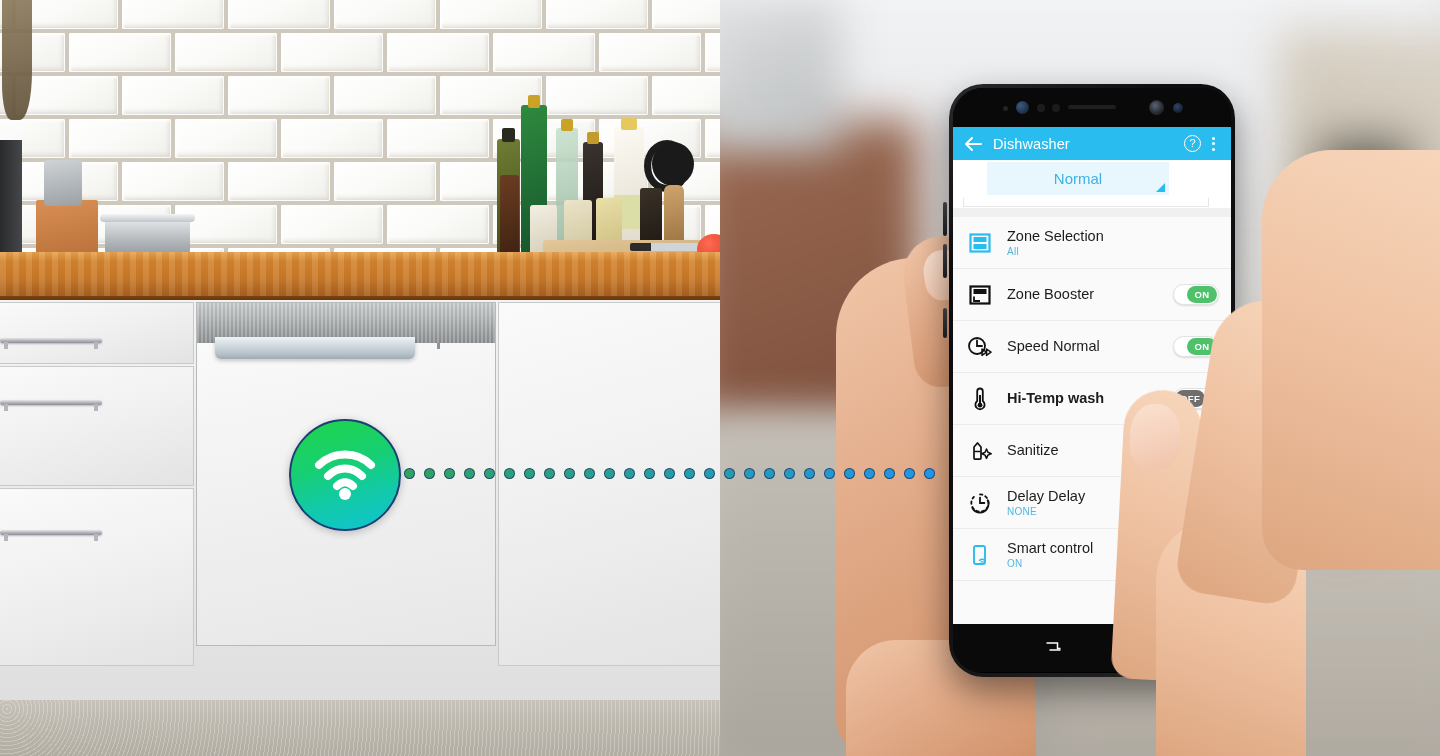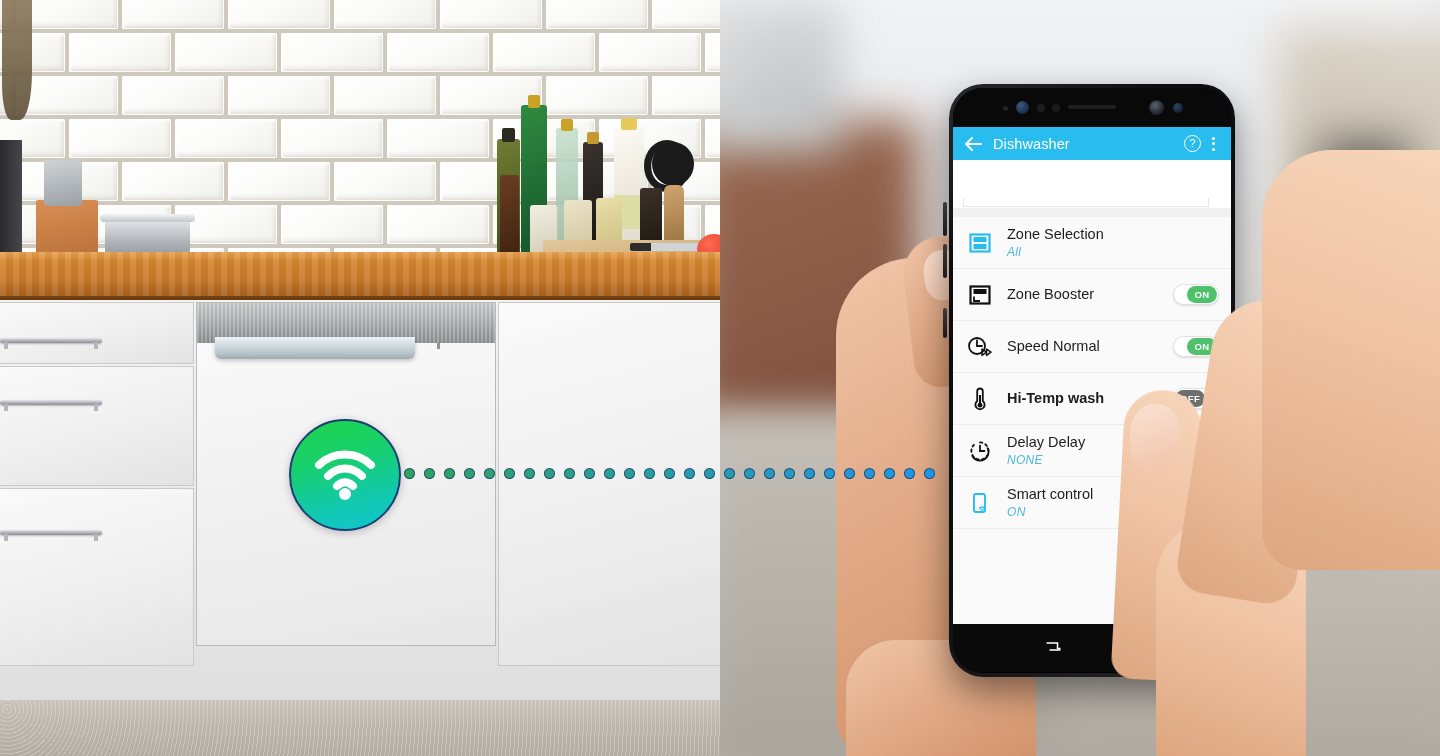--- a/index.html
+++ b/index.html
@@ -119,21 +119,21 @@
             border:1px solid #e6e6e6; border-top:none; background:#fff;}
 
   .listgap{ height:9px; background:#f0f0f0; }
 
   .row { position:relative; display:flex; align-items:center; height:52px;
          background:#fafafa; border-bottom:1px solid #ececec; padding:0 12px; }
   .row-icn{ width:30px; height:30px; flex:0 0 30px; display:flex;
             align-items:center; justify-content:center; }
   .row-txt{ flex:1; margin-left:12px; }
   .row-title{ font-size:14.5px; color:#1c1c1c; line-height:1.15; }
-  .row-sub{ font-size:12px; color:#4fb8e0; margin-top:2px; letter-spacing:.3px;font-style:italic; }
+  .row-sub{ font-size:10px; color:#4fb8e0; margin-top:2px; letter-spacing:.3px; }
   .toggle{ position:relative; width:46px; height:21px; border-radius:11px;
            background:#fff; border:1px solid #e2e2e2; box-shadow:0 1px 2px rgba(0,0,0,.13); }
   .knob{ position:absolute; top:1px; width:30px; height:17px; border-radius:9px;
          color:#fff; font-size:9.5px; font-weight:bold; letter-spacing:.4px;
          display:flex; align-items:center; justify-content:center; }
   .knob.on{ right:1px; background:#4ec16a; }
   .knob.off{ left:1px; background:#6e6e6e; }
   .chev{ color:#c9c9c9; font-size:15px; }
 
   .navbar{ position:absolute; left:0; top:536px; width:100%; height:48px;
@@ -334,20 +334,24 @@
             <span>?</span>
           </span>
           <span class="kebab">
               <i></i>
               <i></i>
               <i></i>
             </span>
         </div>
 
         <div class="cyclebox">
+          <div class="cyclepill">
+            <span>Normal</span>
+            <span class="cyc-tri"></span>
+          </div>
           <div class="cycle-underline"></div>
         </div>
 
         <div class="listgap"></div>
 
         <div class="row">
           <span class="row-icn">
             <svg width="24" height="24" viewBox="0 0 24 24" aria-hidden="true">
               <rect x="2.5" y="3.5" width="19" height="17" fill="none" stroke="#29bdef" stroke-width="2.2"></rect>
               <rect x="5.5" y="6" width="13" height="5" fill="#29bdef"></rect>
@@ -402,20 +406,35 @@
             </svg>
           </span>
           <span class="row-txt">
             <span class="row-title" style="display:block;font-weight:bold;">Hi-Temp wash</span>
           </span>
           <span class="toggle">
             <span class="knob off">OFF</span>
           </span>
         </div>
 
+        <div class="row">
+          <span class="row-icn">
+            <svg width="26" height="24" viewBox="0 0 26 24" aria-hidden="true">
+              <path d="M7 8 L10.5 4 L14 8 V19 a1.2 1.2 0 0 1 -1.2 1.2 H8.2 A1.2 1.2 0 0 1 7 19 Z" fill="none" stroke="#111" stroke-width="1.7" stroke-linejoin="round"></path>
+              <path d="M7.4 12.5 H13.6" stroke="#111" stroke-width="1.5"></path>
+              <path d="M19.5 10 l1.4 3.3 3.3 1.4 -3.3 1.4 -1.4 3.3 -1.4 -3.3 -3.3 -1.4 3.3 -1.4 z" fill="none" stroke="#111" stroke-width="1.5" stroke-linejoin="round"></path>
+            </svg>
+          </span>
+          <span class="row-txt">
+            <span class="row-title" style="display:block;">Sanitize</span>
+          </span>
+          <span class="toggle">
+            <span class="knob on">ON</span>
+          </span>
+        </div>
 
         <div class="row">
           <span class="row-icn">
             <svg width="24" height="24" viewBox="0 0 24 24" aria-hidden="true">
               <path d="M12 3.4 a8.6 8.6 0 1 1 -6.1 2.5" fill="none" stroke="#111" stroke-width="1.8" stroke-linecap="round" stroke-dasharray="2.4 3.2"></path>
               <path d="M19.6 9.2 a8.6 8.6 0 0 1 -7.6 12.4 8.6 8.6 0 0 1 -7.6 -4.6" fill="none" stroke="#111" stroke-width="1.8" stroke-linecap="round"></path>
               <path d="M12 6.6 V12 H16.4" fill="none" stroke="#111" stroke-width="1.8" stroke-linecap="round"></path>
             </svg>
           </span>
           <span class="row-txt">

